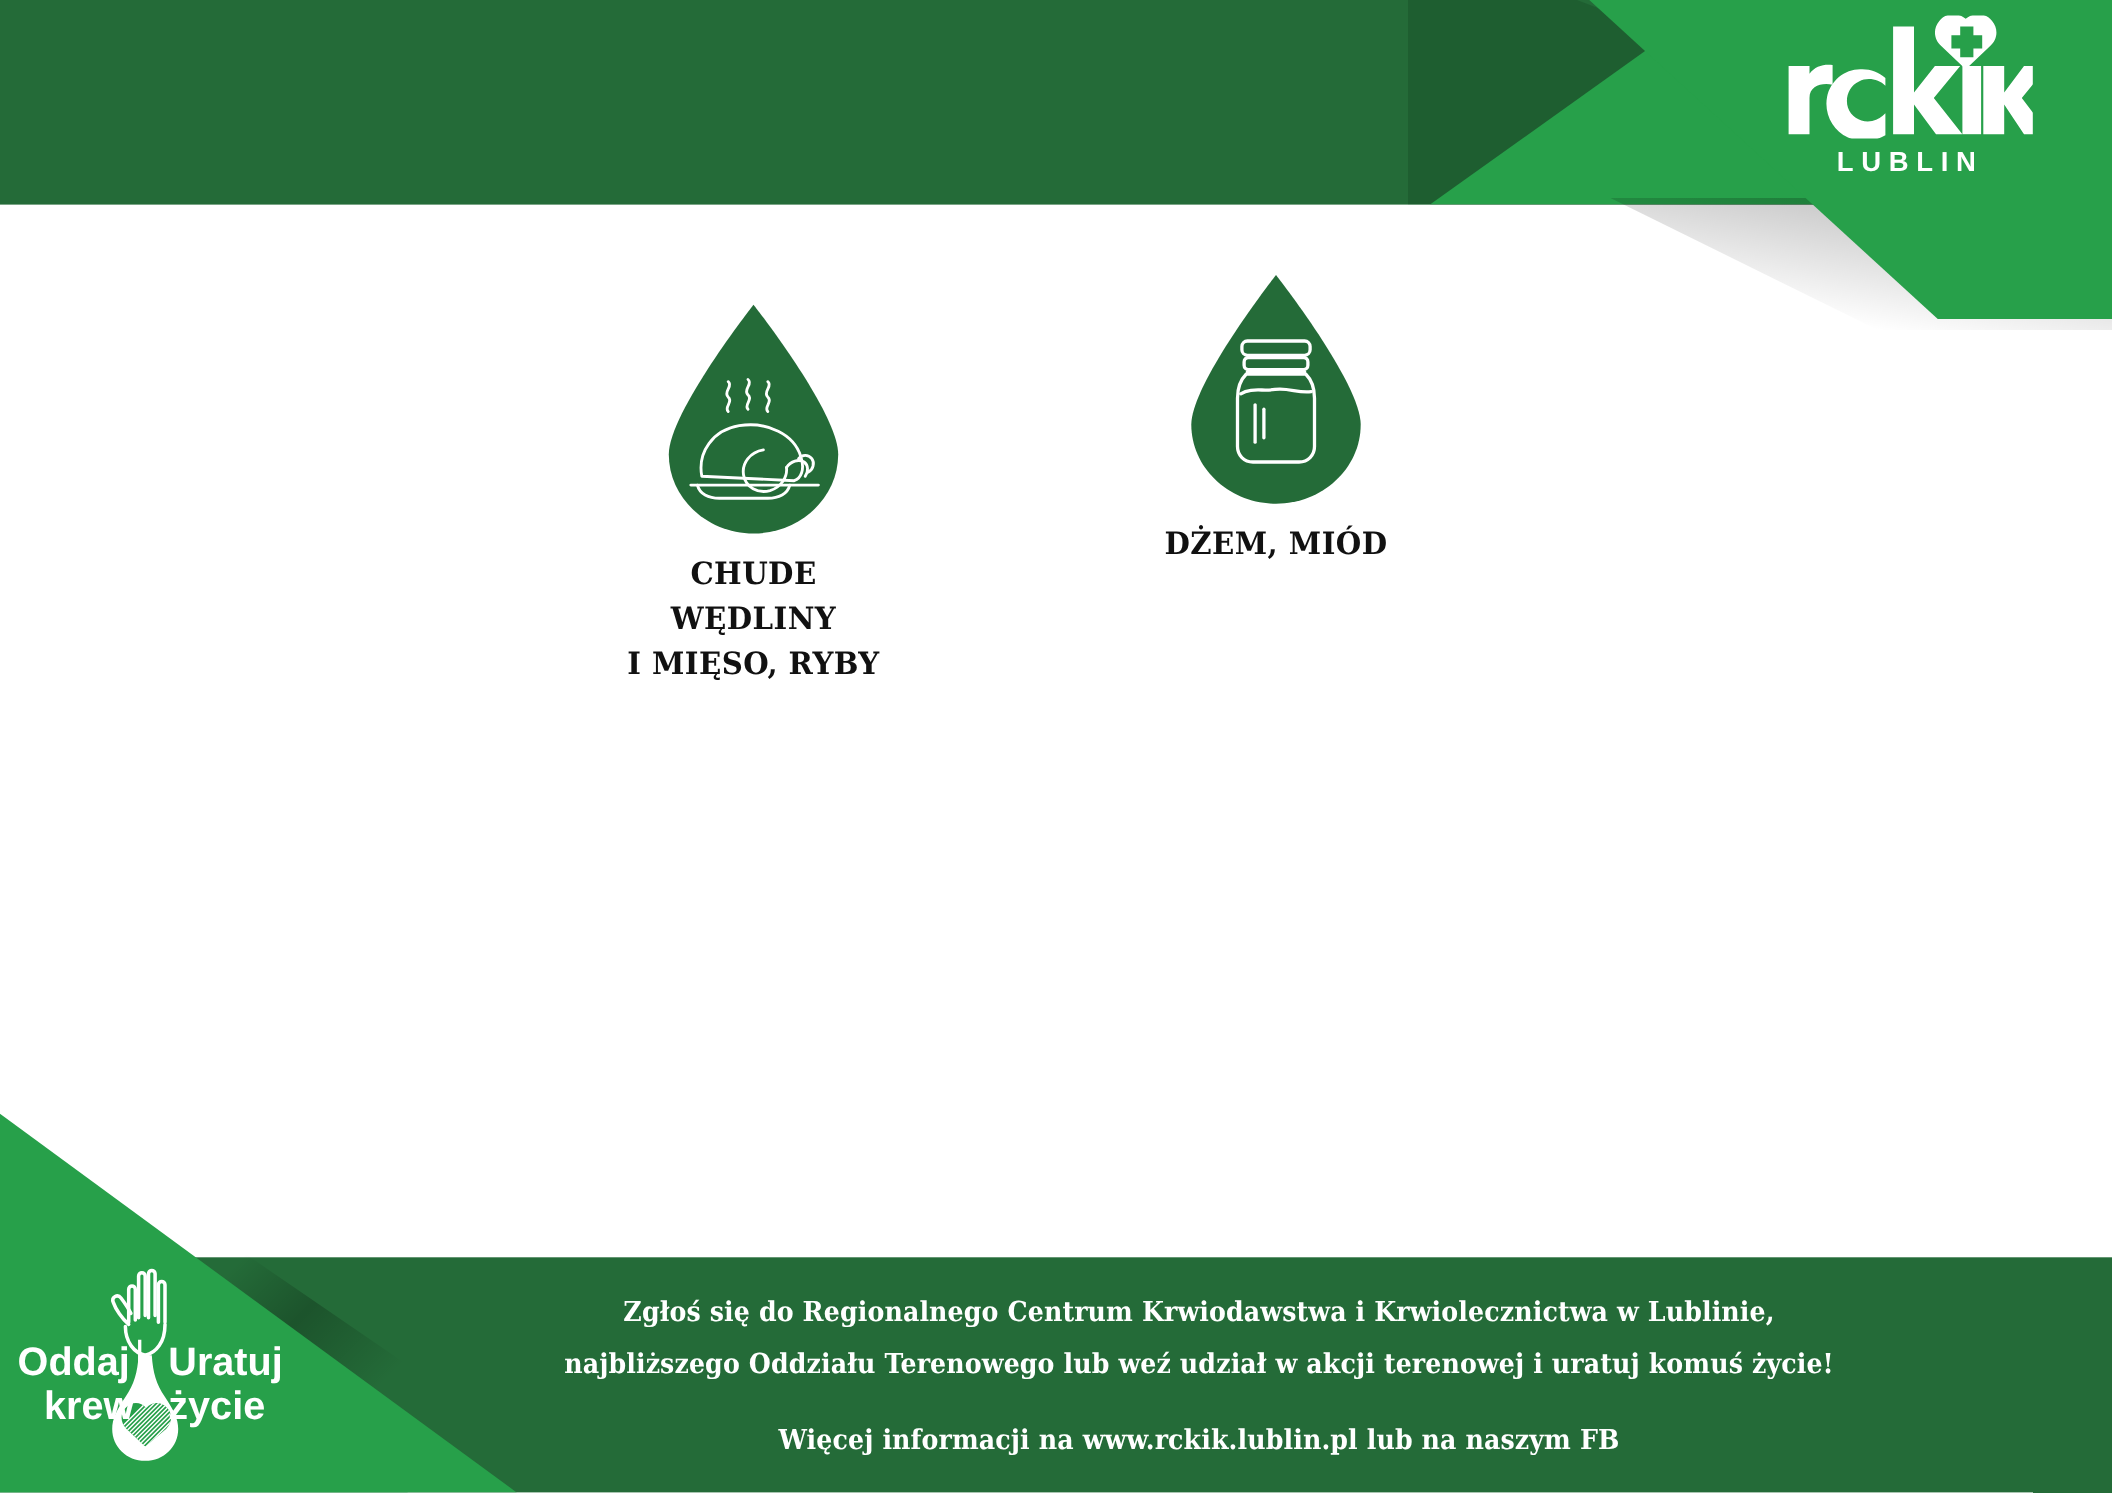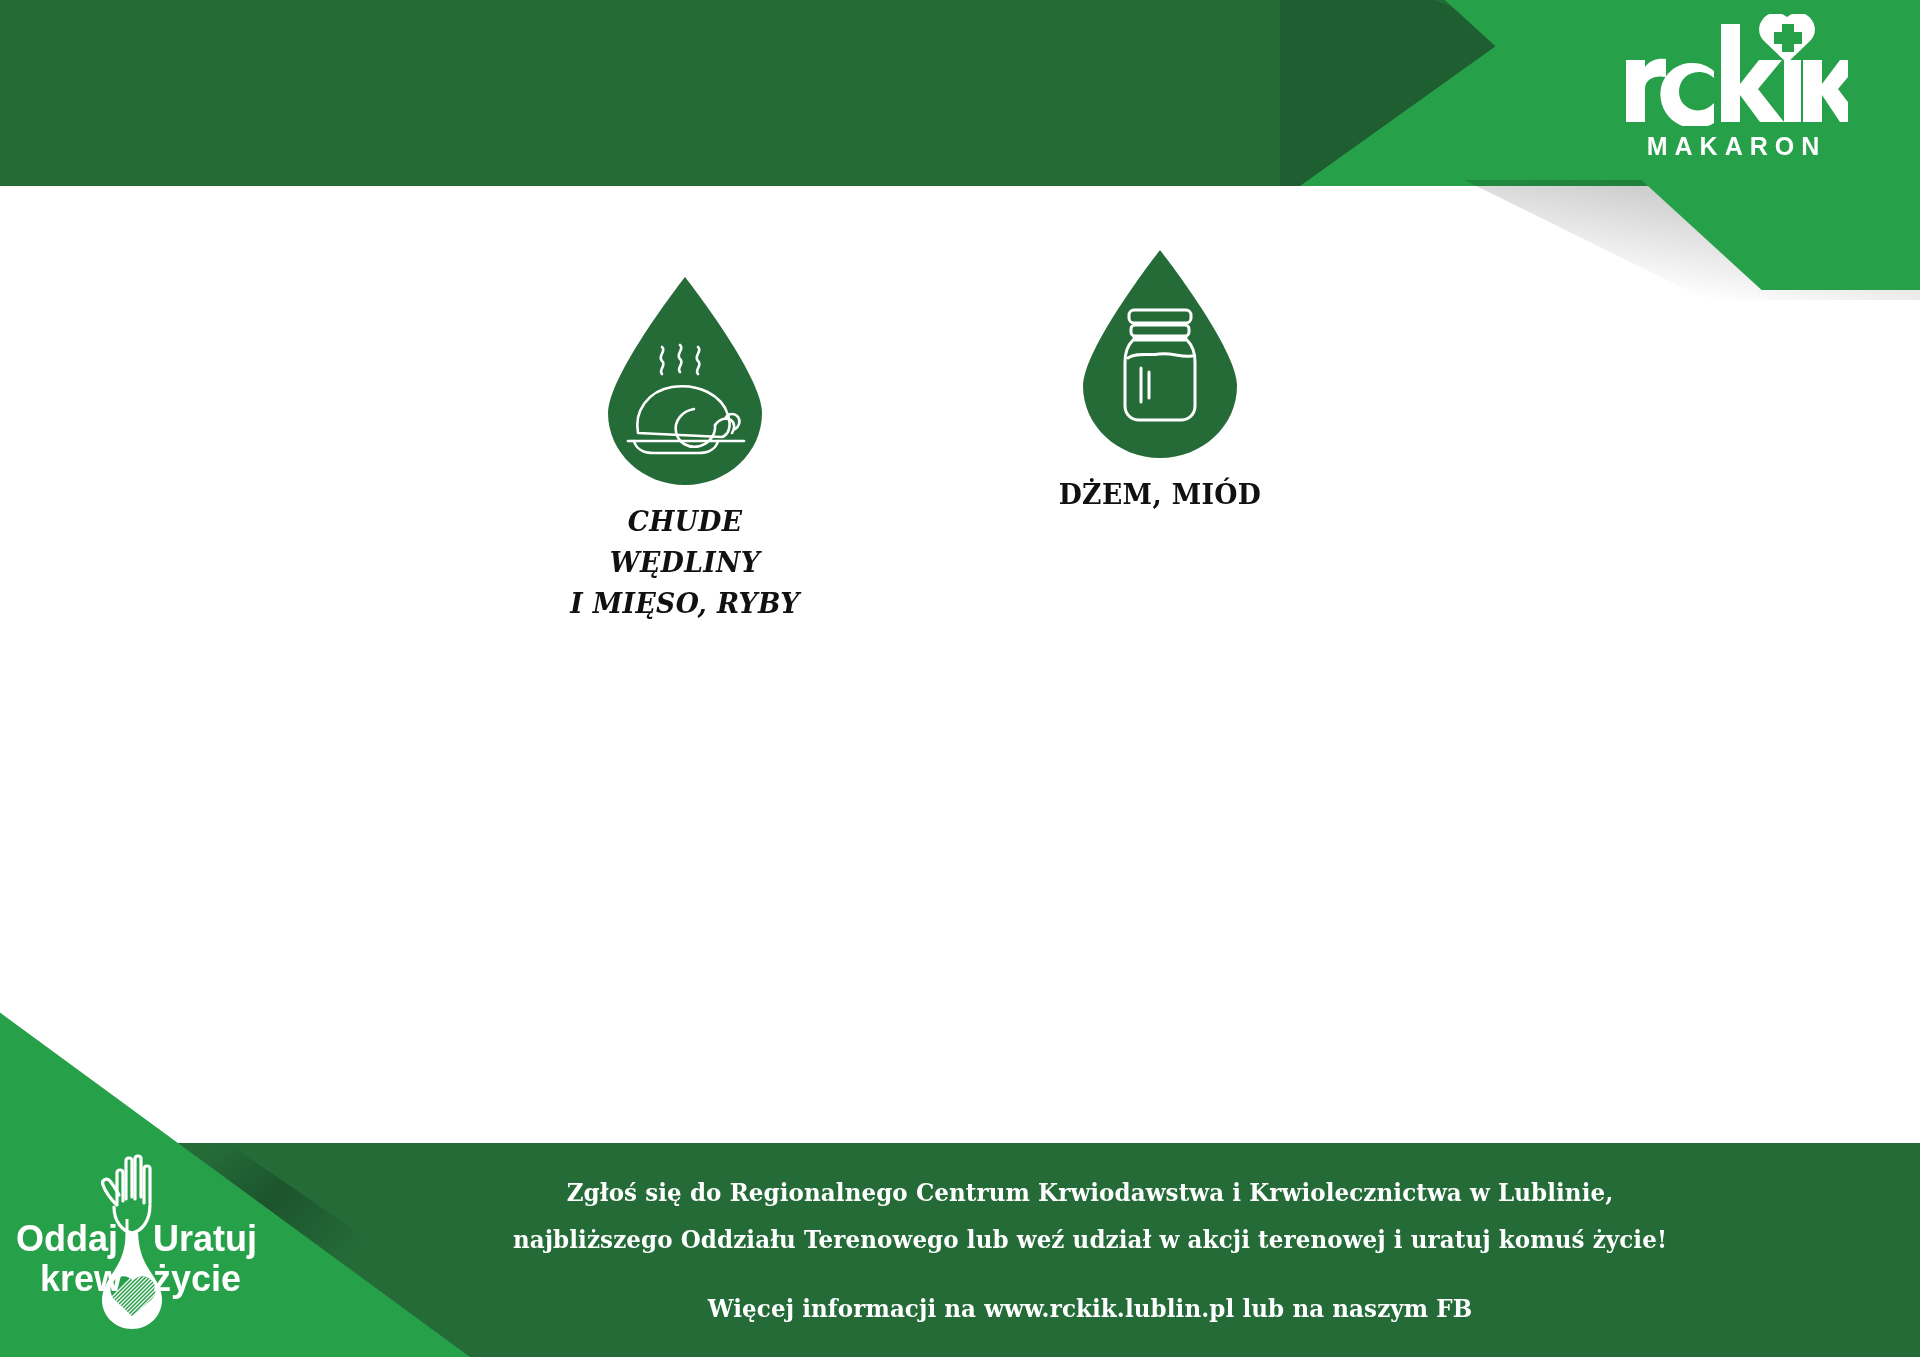--- a/index.html
+++ b/index.html
@@ -220,25 +220,25 @@
       <path d="M103,10 h19 v60 l19,-24 h23 l-24,29 l26,33 h-24 l-20,-27 v27 h-19 z" fill="#ffffff"></path>
 
       <rect x="166" y="46" width="17" height="62" fill="#ffffff"></rect>
 
       <path d="M190,46 h19 v24 l18,-24 h22 l-24,29 l25,33 h-23 l-18,-27 v27 h-19 z" fill="#ffffff" transform="translate(-5,0)"></path>
 
       <path d="M170,4 c-7,-7 -19,-7 -25,1 c-6,7 -5,17 2,23 l22,21 l22,-21 c7,-6 8,-16 2,-23 c-6,-8 -18,-8 -25,-1 z" fill="#ffffff"></path>
 
       <path d="M164,10 h12 v8 h8 v12 h-8 v8 h-12 v-8 h-8 v-12 h8 z" fill="#27A04A"></path>
     </svg>
-    <div class="logo-lublin">MAKARON</div>
-  </div>
-
-
-  <div class="item" style="left:520px; top:275px; width:330px;font-style:italic;">
+    <div class="logo-lublin">LUBLIN</div>
+  </div>
+
+
+  <div class="item" style="left:520px; top:275px; width:330px;">
     <div class="drop">
       <svg width="162" height="212" viewBox="0 0 162 212">
         <path d="M81,2 C81,2 158,100 158,138 C158,178 123,210 81,210 C39,210 4,178 4,138 C4,100 81,2 81,2 Z" fill="#246B38"></path>
         <g fill="none" stroke="#ffffff" stroke-width="2.6" stroke-linecap="round" stroke-linejoin="round">
 
           <path d="M58,72 c5,4 -5,9 0,14 c5,4 -4,9 0,13"></path>
           <path d="M76,70 c5,4 -5,9 0,14 c5,4 -4,9 0,13"></path>
           <path d="M94,72 c5,4 -5,9 0,14 c5,4 -4,9 0,13"></path>
 
           <path d="M34,158 C30,136 44,116 68,112 C94,108 118,120 124,140 C128,152 124,160 118,162 Z"></path>

